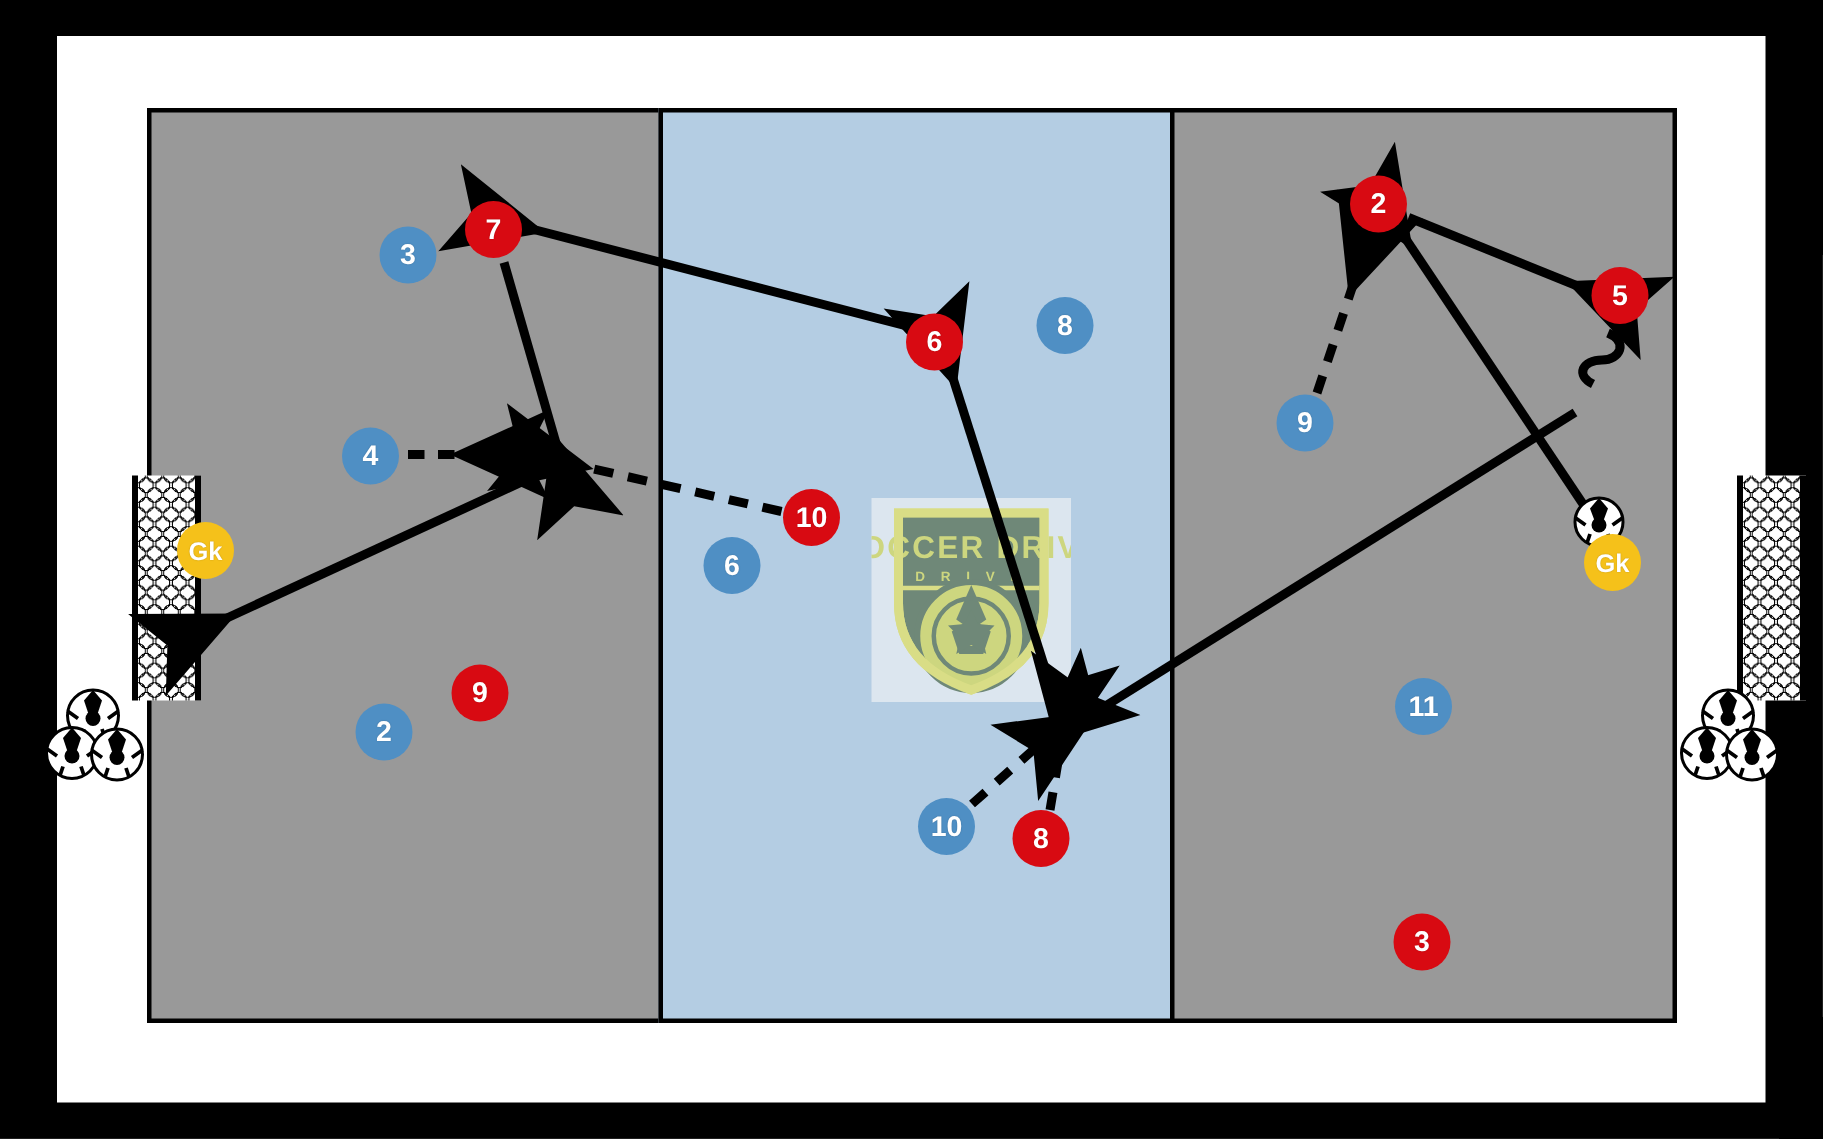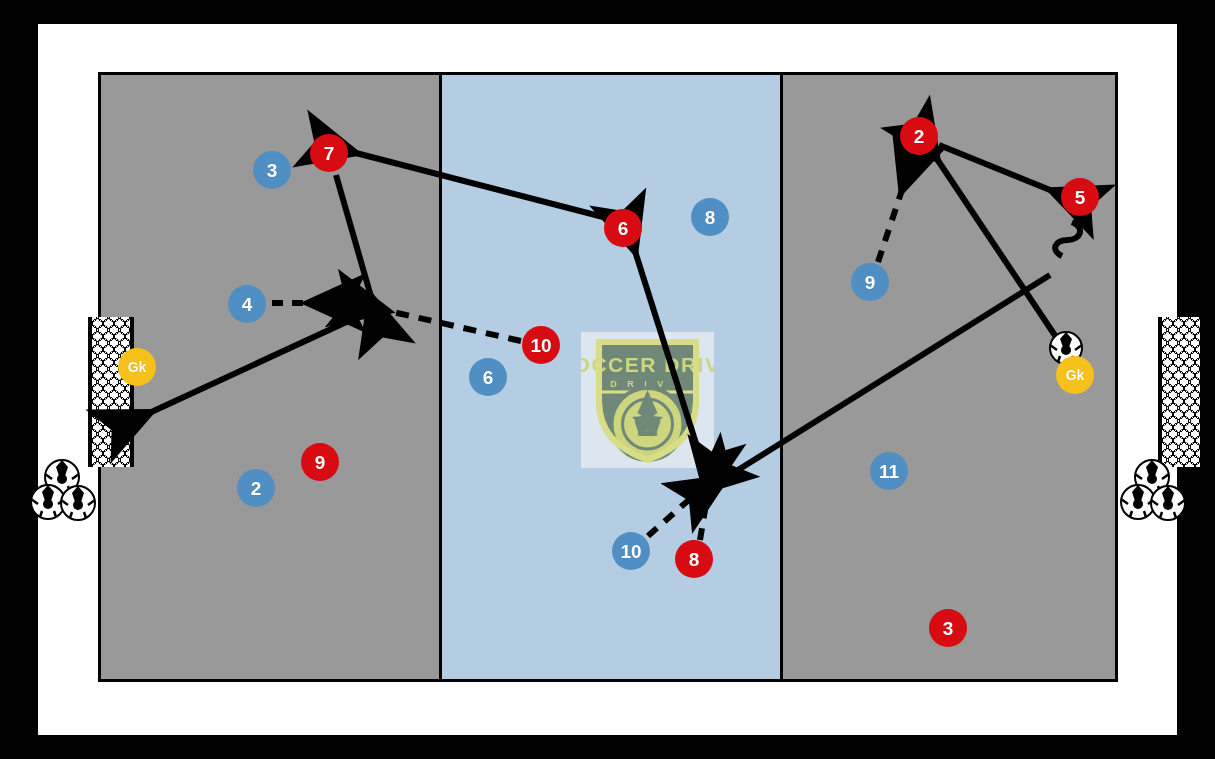--- a/index.html
+++ b/index.html
@@ -20,21 +20,21 @@
           radial-gradient(circle at 50% 50%, transparent 4.4px, #000 4.4px, #000 5.1px, transparent 5.2px);
         background-size:11px 13px;}
   .goal-left{left:50px;top:293px;width:46px;height:150px;border-left:4px solid #000;border-right:4px solid #000;}
   .goal-right{left:1120px;top:293px;width:46px;height:150px;border-left:4px solid #000;border-right:4px solid #000;}
   .player{position:absolute;width:38px;height:38px;border-radius:50%;
           display:flex;align-items:center;justify-content:center;
           color:#fff;font-weight:bold;font-size:19px;line-height:1;
           text-shadow:0 0 1px rgba(0,0,0,.25);}
   .p-red{background:#d80a12;}
   .p-blue{background:#4f8fc4;}
-  .p-gk{background:#f5c11a;font-size:14px;}
+  .p-gk{background:#f5c11a;font-size:17px;}
   .logo{position:absolute;left:543px;top:308px;width:133px;height:136px;background:#dce6ef;}
   svg.ov{position:absolute;left:0;top:0;width:1215px;height:759px;pointer-events:none;}
 </style>
 </head>
 <body>
 
 <div id="root">
   <div id="paper">
 
     <div id="field">
@@ -197,20 +197,20 @@
       </div>
       <div class="player p-red" style="left: 1061px; top: 178px;">
         <span>5</span>
       </div>
       <div class="player p-blue" style="left: 851px; top: 263px;">
         <span>9</span>
       </div>
       <div class="player p-gk" style="left: 1056px; top: 356px;">
         <span>Gk</span>
       </div>
-      <div class="player p-blue" style="left: 870px; top: 452px;">
+      <div class="player p-blue" style="left: 930px; top: 452px;">
         <span>11</span>
       </div>
       <div class="player p-red" style="left: 929px; top: 609px;">
         <span>3</span>
       </div>
     </div>
 </div>
 
 </body></html>

